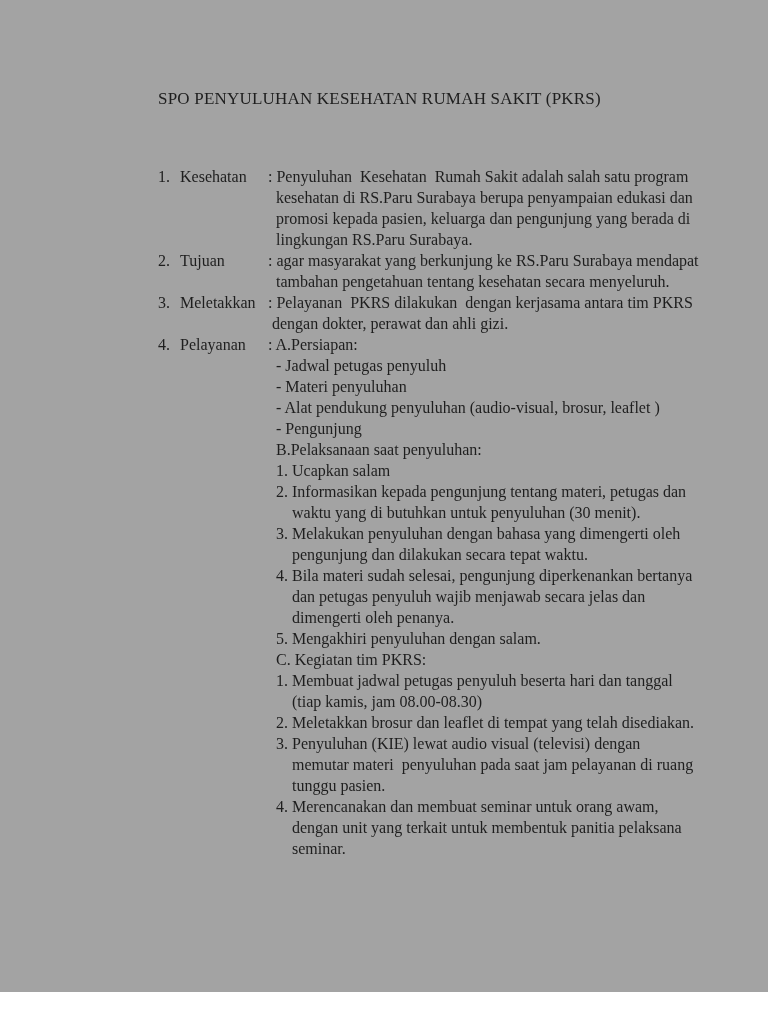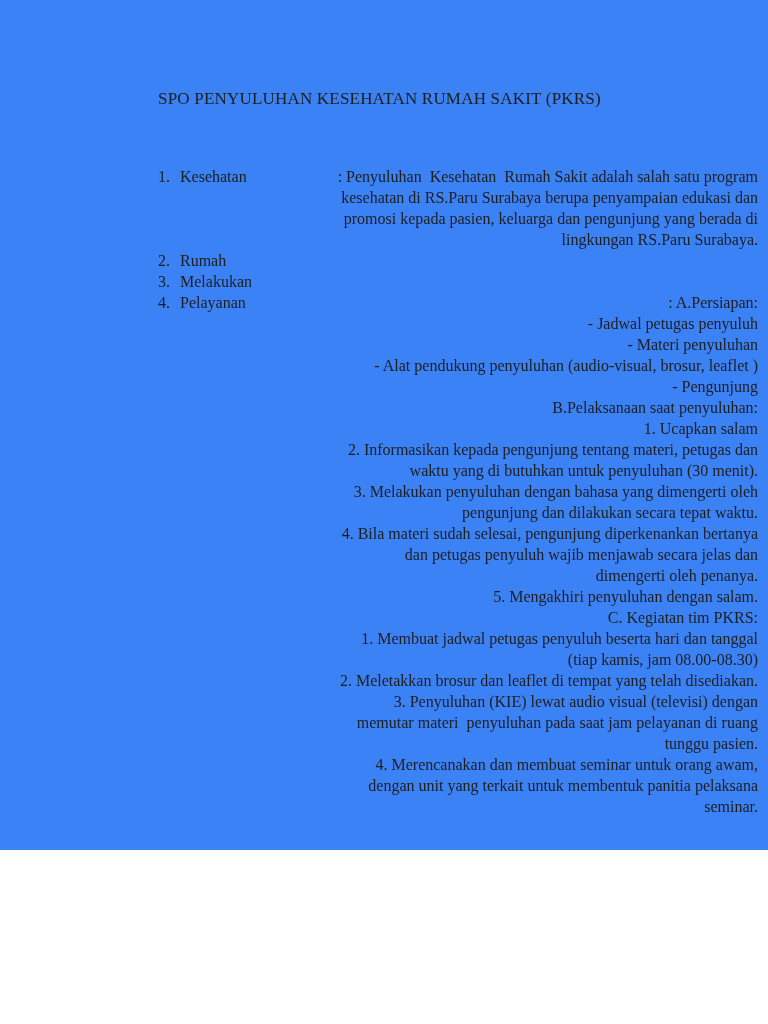--- a/index.html
+++ b/index.html
@@ -3,22 +3,22 @@
 <meta charset="utf-8">
 <style>
   html, body {
     margin: 0;
     padding: 0;
     background: #ffffff;
   }
   .page {
     position: relative;
     width: 768px;
-    height: 850px;
-    background: #3b82f6;
+    height: 992px;
+    background: #a3a3a3;
     font-family: "Liberation Serif", "DejaVu Serif", serif;
     color: #1e1e1e;
     overflow: hidden;
   }
   .doc-title {
     position: absolute;
     left: 158px;
     top: 89px;
     margin: 0;
     font-size: 17px;
@@ -42,21 +42,20 @@
     flex: none;
     width: 22px;
   }
   .doc-item .label {
     flex: none;
     width: 88px;
   }
   .doc-item .content {
     flex: 1;
     white-space: pre-wrap;
-    text-align: right;
   }
 </style>
 </head>
 <body>
 
 <div class="page">
 
   <h1 class="doc-title">SPO PENYULUHAN KESEHATAN RUMAH SAKIT (PKRS)</h1>
 
   <div class="doc-body">
@@ -65,26 +64,30 @@
       <span class="num">1.</span>
       <span class="label">Kesehatan</span>
       <span class="content">: Penyuluhan  Kesehatan  Rumah Sakit adalah salah satu program
   kesehatan di RS.Paru Surabaya berupa penyampaian edukasi dan
   promosi kepada pasien, keluarga dan pengunjung yang berada di
   lingkungan RS.Paru Surabaya.</span>
     </div>
 
     <div class="doc-item">
       <span class="num">2.</span>
-      <span class="label">Rumah</span>
+      <span class="label">Tujuan</span>
+      <span class="content">: agar masyarakat yang berkunjung ke RS.Paru Surabaya mendapat
+  tambahan pengetahuan tentang kesehatan secara menyeluruh.</span>
     </div>
 
     <div class="doc-item">
       <span class="num">3.</span>
-      <span class="label">Melakukan</span>
+      <span class="label">Meletakkan</span>
+      <span class="content">: Pelayanan  PKRS dilakukan  dengan kerjasama antara tim PKRS
+ dengan dokter, perawat dan ahli gizi.</span>
     </div>
 
     <div class="doc-item">
       <span class="num">4.</span>
       <span class="label">Pelayanan</span>
       <span class="content">: A.Persiapan:
   - Jadwal petugas penyuluh
   - Materi penyuluhan
   - Alat pendukung penyuluhan (audio-visual, brosur, leaflet )
   - Pengunjung

